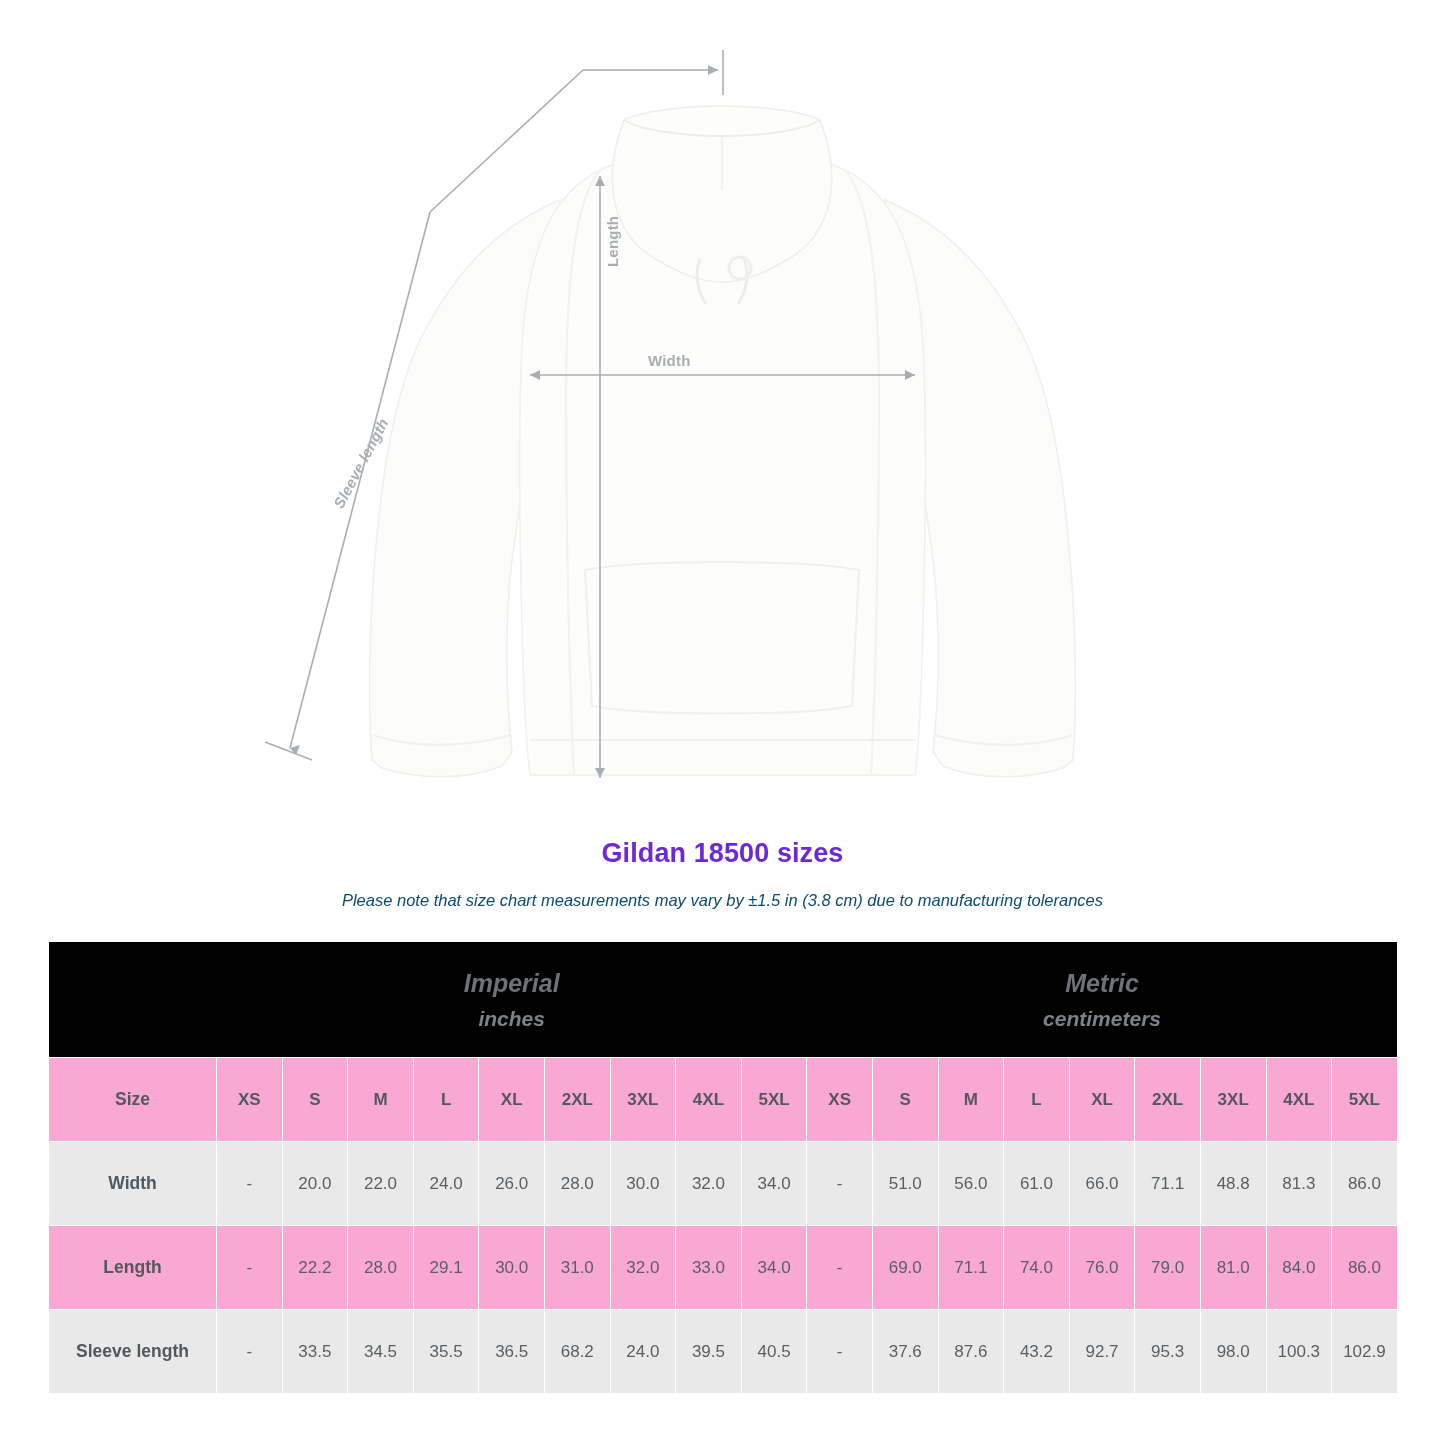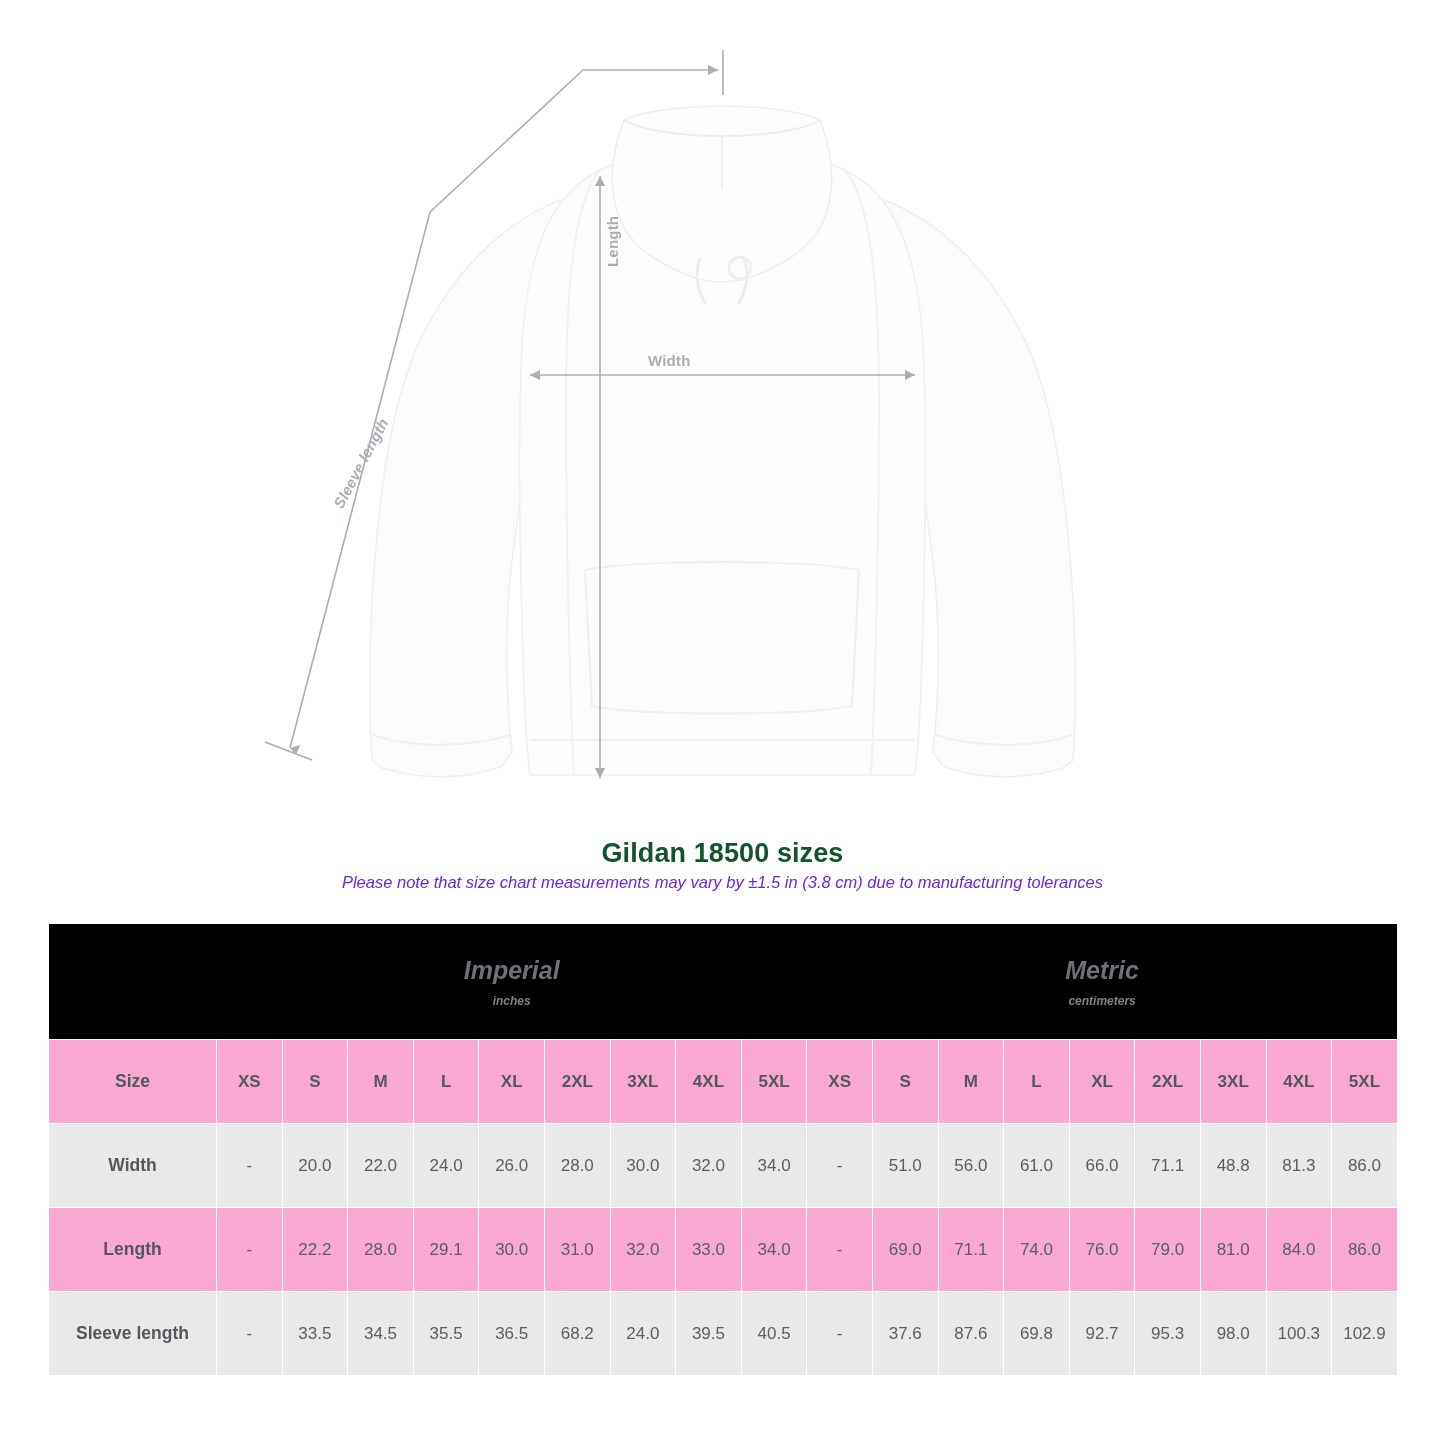--- a/index.html
+++ b/index.html
@@ -57,28 +57,28 @@
   }
 
   
   #title-block {
     text-align: center;
     margin-top: 8px;
   }
   #chart-title {
     font-size: 27px;
     font-weight: bold;
-    color: #14532d;
+    color: #6d28d9;
     letter-spacing: .1px;
   }
   #chart-note {
     font-size: 16.5px;
     font-style: italic;
-    color: #6d28d9;
-    margin-top: 4px;
+    color: #0c4a6e;
+    margin-top: 22px;
   }
 
   
   #table-wrap {
     margin: 32px 48px 0 48px;
     width: 1349px;
   }
   table {
     border-collapse: collapse;
     width: 100%;
@@ -90,21 +90,21 @@
     text-align: center;
     vertical-align: middle;
   }
   .unit-name {
     font-size: 25px;
     font-style: italic;
     font-weight: bold;
     color: #6c7277;
   }
   .unit-sub {
-    font-size: 12px;
+    font-size: 21px;
     font-style: italic;
     color: #7d8287;
     margin-top: 9px;
   }
   tbody th, tbody td {
     height: 81px;
     text-align: center;
     vertical-align: middle;
     font-size: 17px;
     color: #5a5f63;
@@ -304,21 +304,21 @@
           <td>34.5</td>
           <td>35.5</td>
           <td>36.5</td>
           <td>68.2</td>
           <td>24.0</td>
           <td>39.5</td>
           <td>40.5</td>
           <td>-</td>
           <td>37.6</td>
           <td>87.6</td>
-          <td>69.8</td>
+          <td>43.2</td>
           <td>92.7</td>
           <td>95.3</td>
           <td>98.0</td>
           <td>100.3</td>
           <td>102.9</td>
         </tr>
       </tbody>
     </table>
   </div>
 

